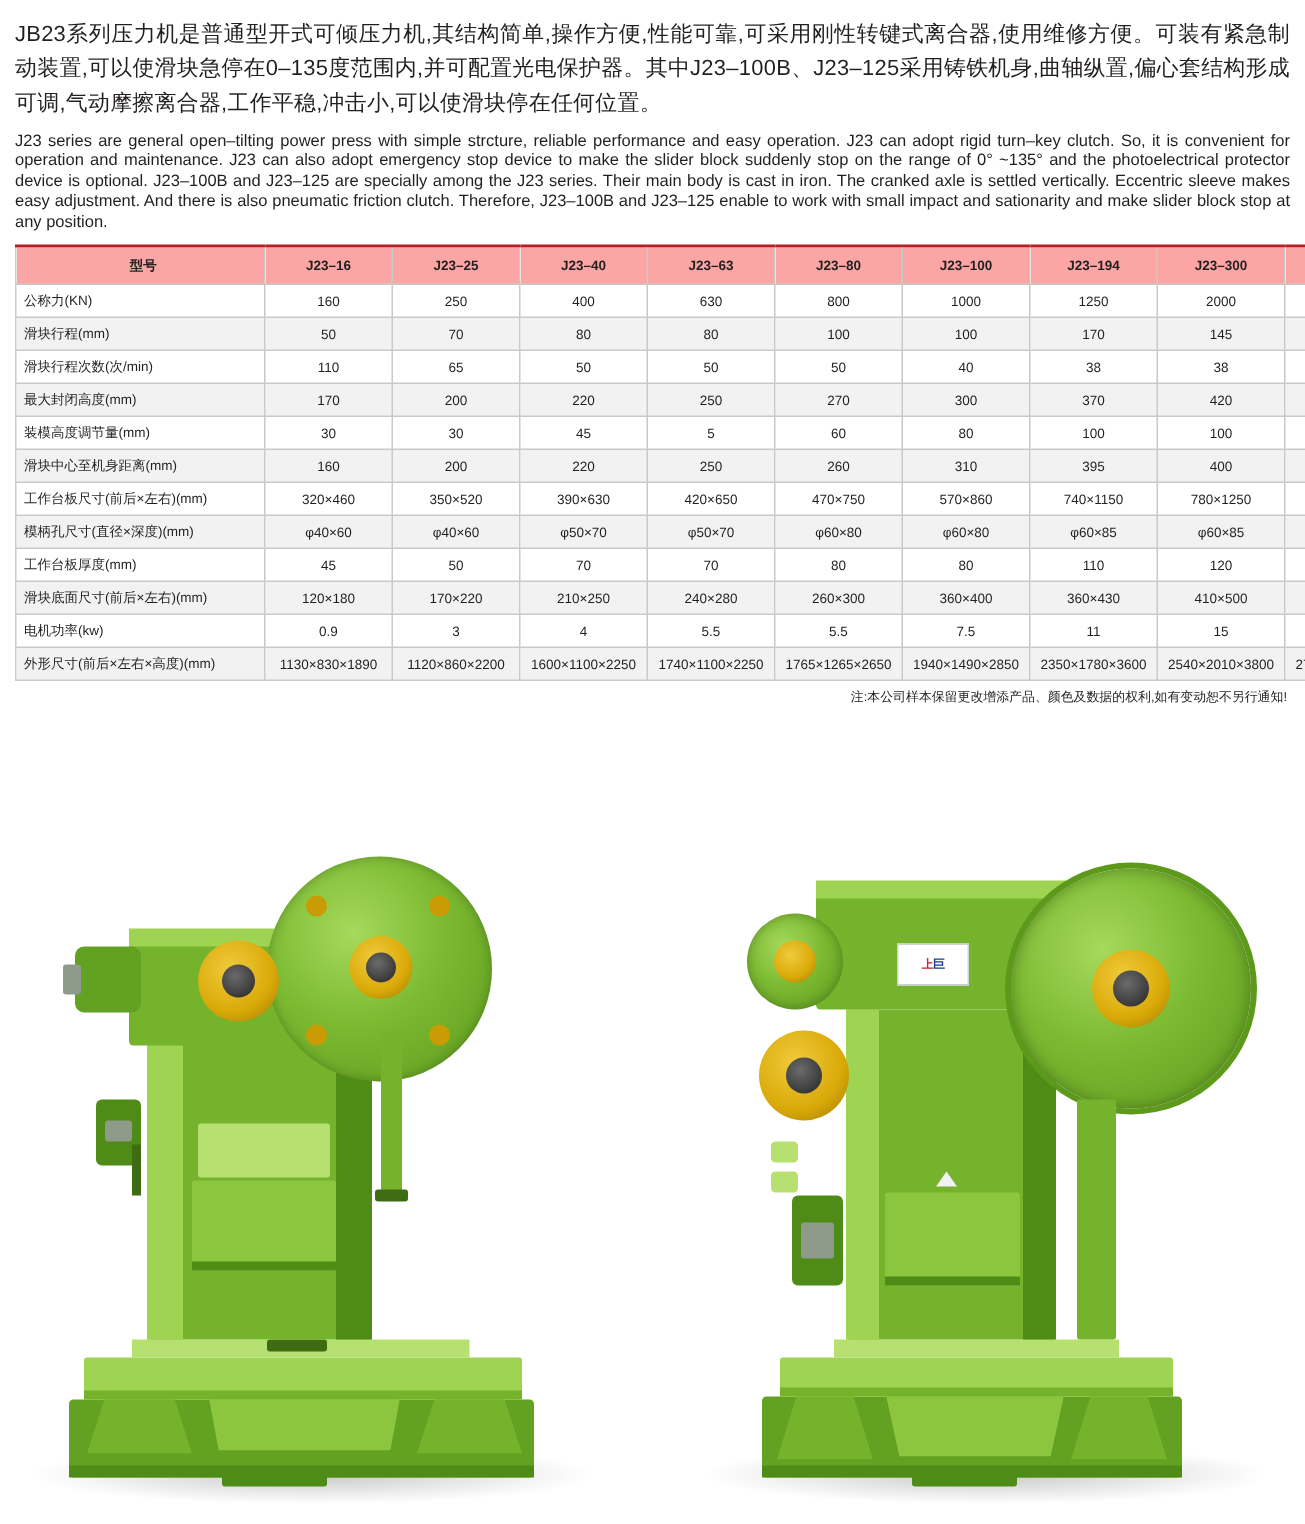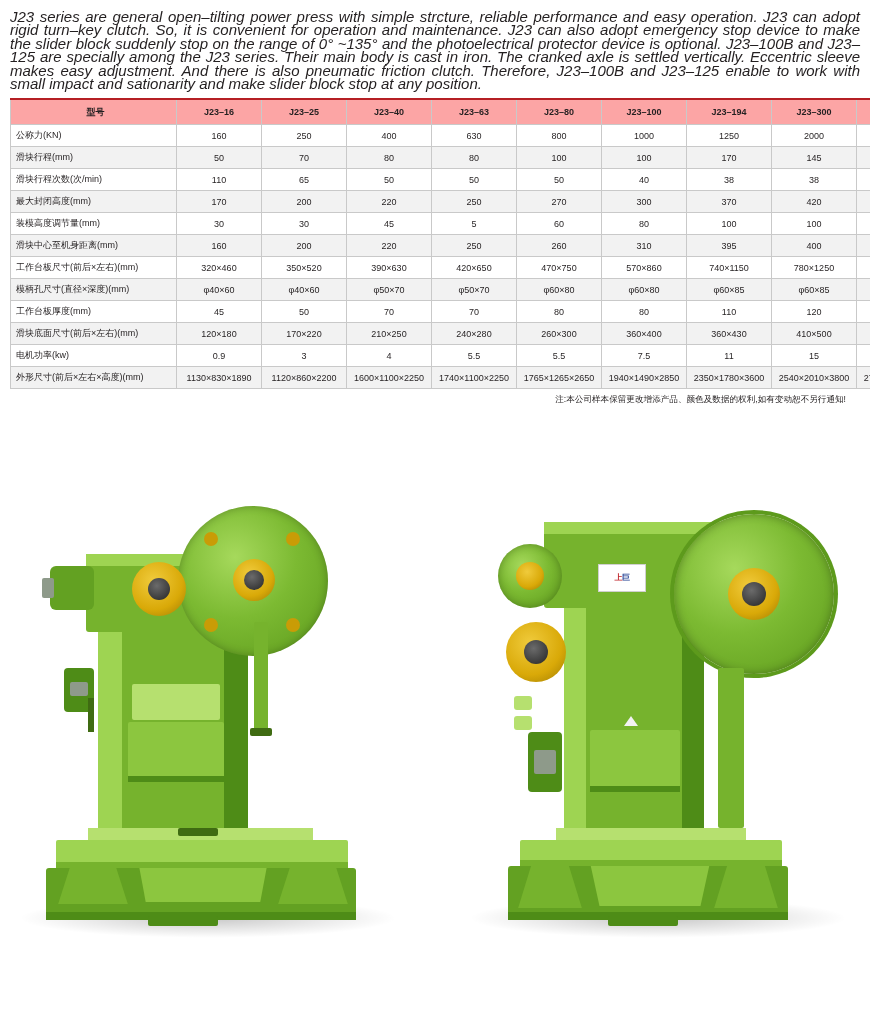--- a/index.html
+++ b/index.html
@@ -26,26 +26,25 @@
   .intro-cn {
     font-size: 14.6px;
     line-height: 23px;
     letter-spacing: 0.2px;
     text-align: justify;
     margin: 2px 2px 7px 2px;
     color: #231f20;
   }
   
   .intro-en {
-    font-size: 15px;
+    font-size: 11px;
     line-height: 13.4px;
     text-align: justify;
     margin: 0 2px 8px 2px;
     color: #231f20;
-    font-style: italic;
   }
   
   table.spec {
     border-collapse: collapse;
     width: 846px;
     margin: 0 2px;
     table-layout: fixed;
   }
   table.spec th, table.spec td {
     border: 1px solid #c9c9c9;
@@ -76,21 +75,21 @@
   table.spec thead th.rowhead {
     text-align: center;
     font-weight: bold;
   }
   col.c-head { width: 166px; }
   col.c-data { width: 85px; }
   
   .note {
     font-size: 8.6px;
     text-align: right;
-    margin: 5px 16px 0 0;
+    margin: 5px 4px 0 0;
     color: #231f20;
   }
   
   .photos {
     position: relative;
     width: 870px;
     height: 520px;
     margin-top: 6px;
   }
   .machine {
@@ -146,20 +145,21 @@
     border-left: 7px solid transparent;
     border-right: 7px solid transparent;
     border-bottom: 10px solid #f2f2f2;
   }
 </style>
 </head>
 <body>
 
 <div class="page">
 
+  <div class="intro-cn">JB23系列压力机是普通型开式可倾压力机,其结构简单,操作方便,性能可靠,可采用刚性转键式离合器,使用维修方便。可装有紧急制动装置,可以使滑块急停在0–135度范围内,并可配置光电保护器。其中J23–100B、J23–125采用铸铁机身,曲轴纵置,偏心套结构形成可调,气动摩擦离合器,工作平稳,冲击小,可以使滑块停在任何位置。</div>
 
   <div class="intro-en">J23 series are general open–tilting power press with simple strcture, reliable performance and easy operation. J23 can adopt rigid turn–key clutch. So, it is convenient for operation and maintenance. J23 can also adopt emergency stop device to make the slider block suddenly stop on the range of 0°  ~135°  and the photoelectrical protector device is optional. J23–100B and J23–125 are specially among the J23 series. Their main body is cast in iron. The cranked axle is settled vertically. Eccentric sleeve makes easy adjustment. And there is also pneumatic friction clutch. Therefore, J23–100B and J23–125 enable to work with small impact and sationarity and make slider block stop at any position.</div>
 
   <table class="spec">
     <colgroup>
       <col class="c-head">
       <col class="c-data">
         <col class="c-data">
         <col class="c-data">
         <col class="c-data">

